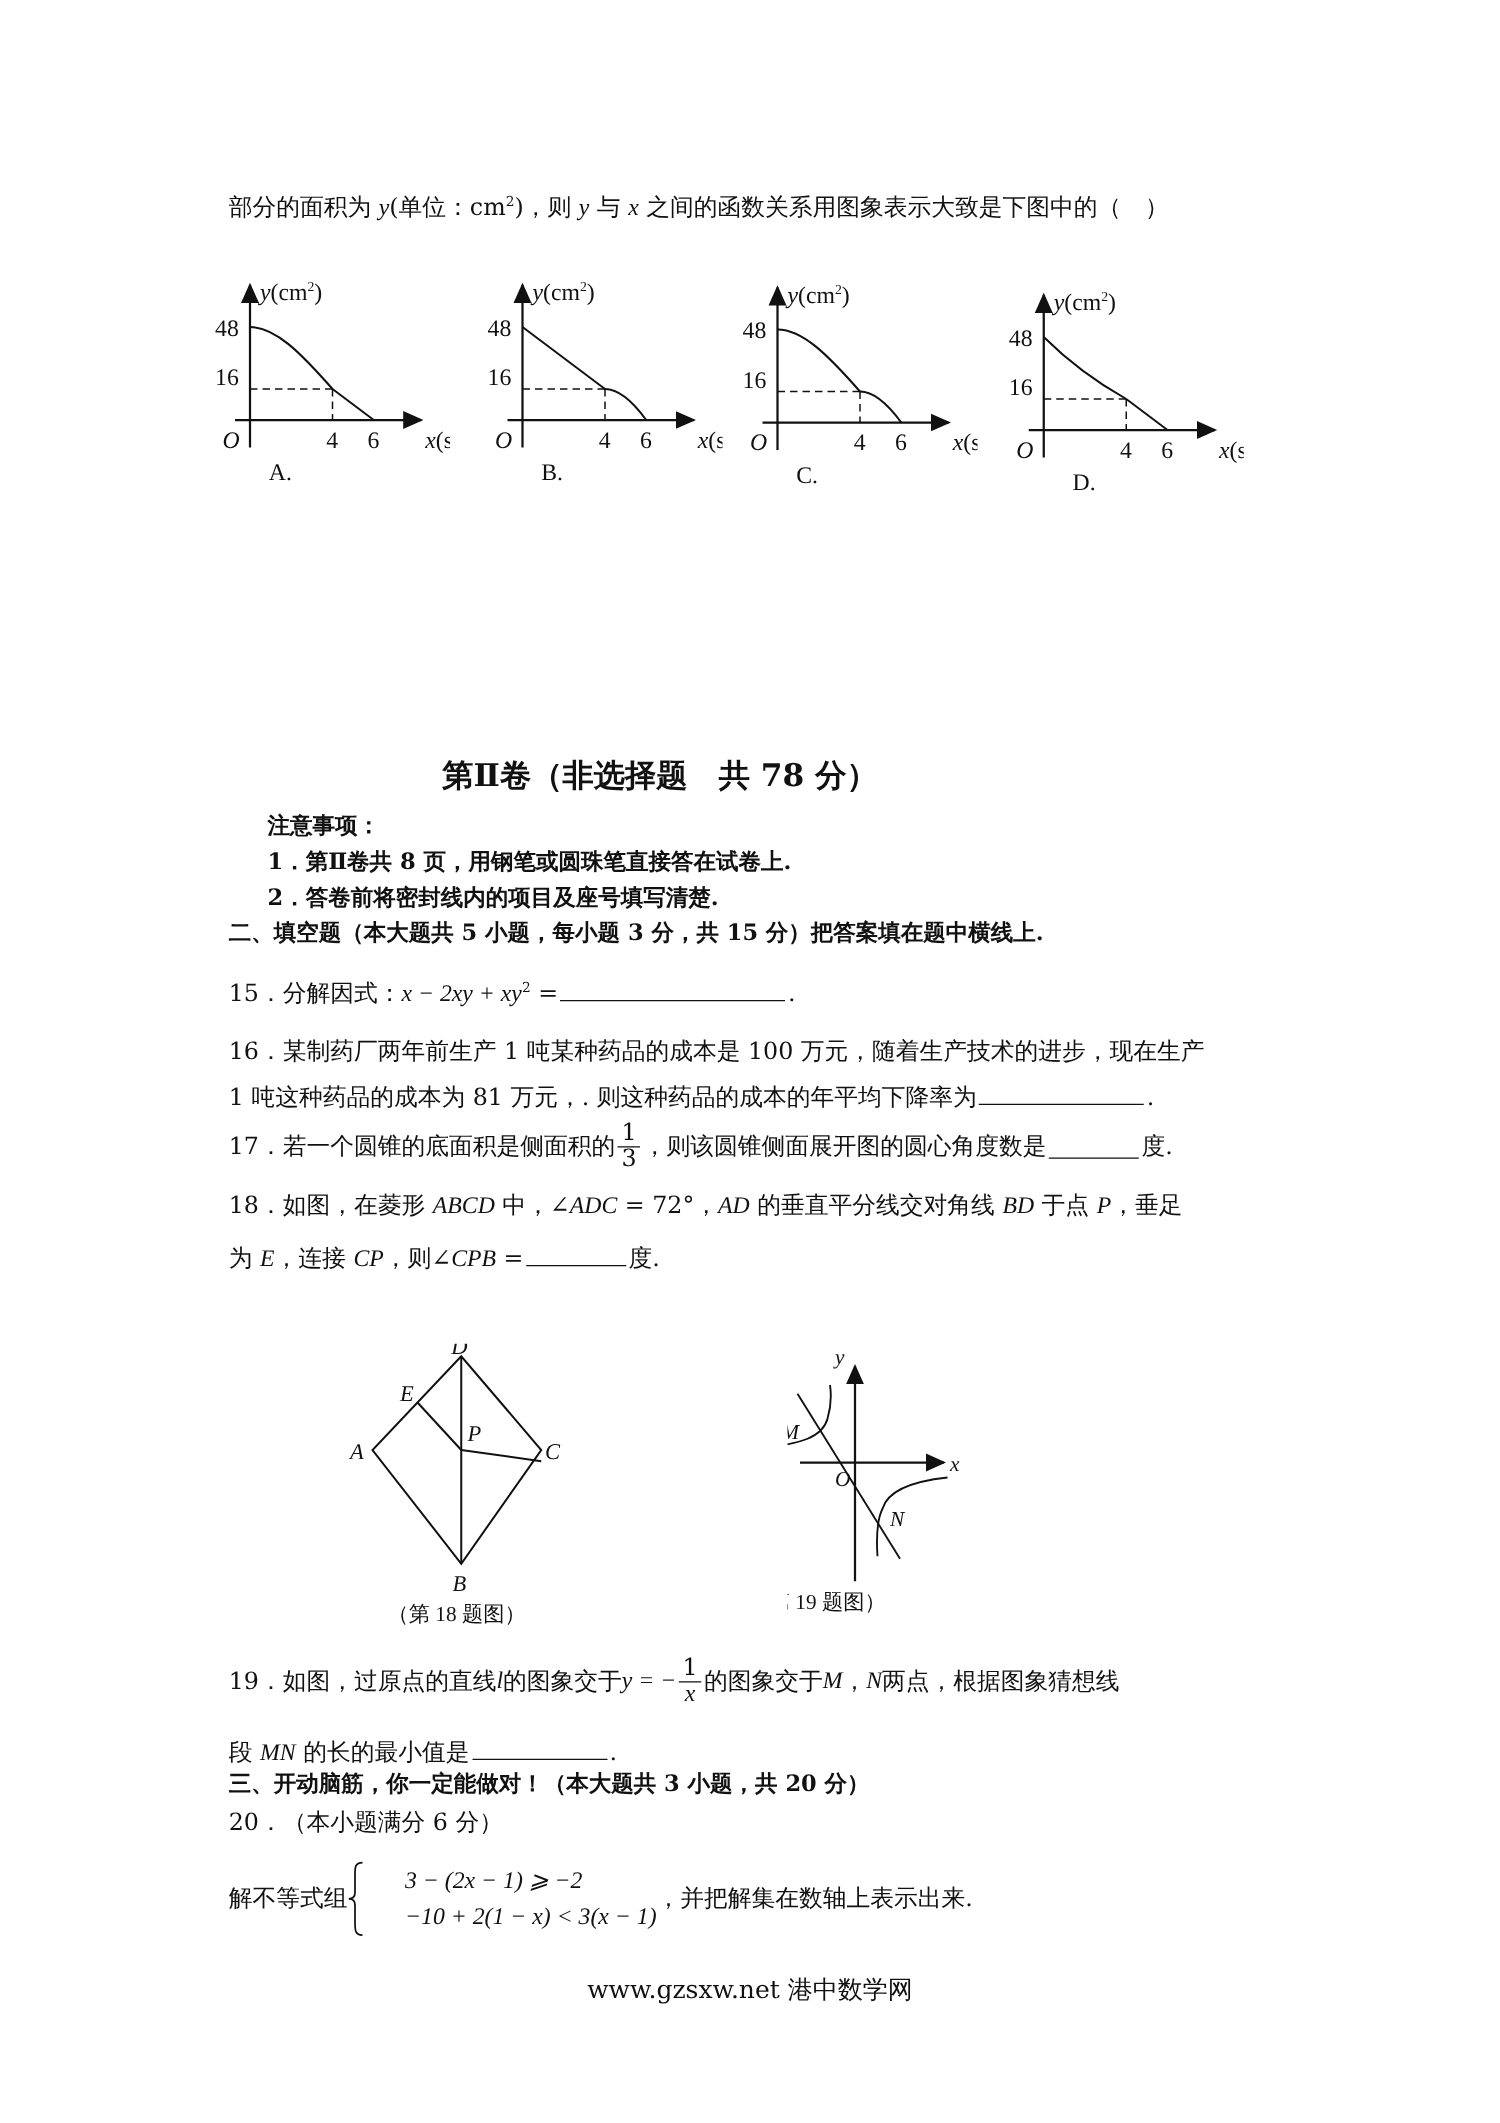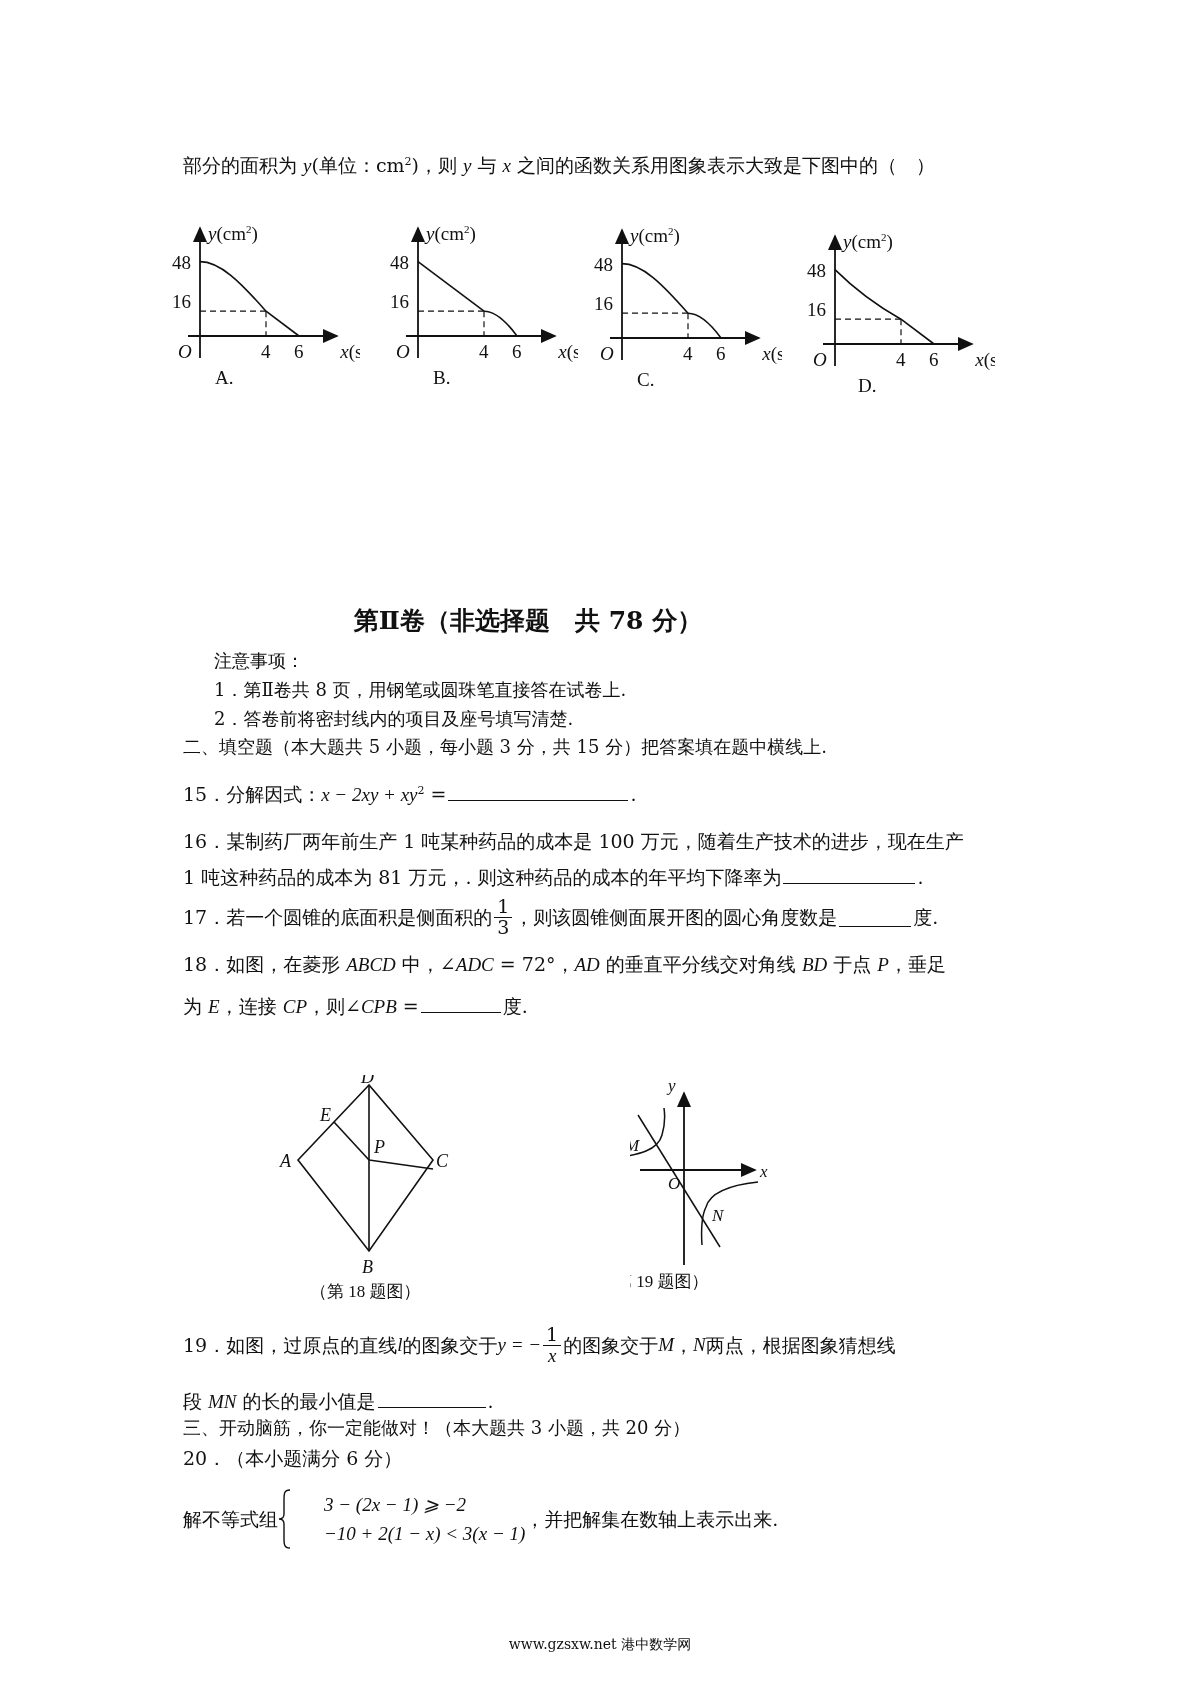--- a/index.html
+++ b/index.html
@@ -1,31 +1,31 @@
 <!DOCTYPE html>
 <html><head>
 <meta charset="utf-8">
 <style>
   html, body { margin: 0; padding: 0; background: #ffffff; }
   body { width: 1200px; height: 1698px; position: relative; overflow: hidden;
          font-family: "DejaVu Serif", "Liberation Serif", serif; color: #111; }
   .abs { position: absolute; }
   .line { position: absolute; left: 183px; font-size: 19px; white-space: nowrap; line-height: 1; }
   .it { font-style: italic; font-family: "Liberation Serif", serif; }
-  .bold { font-weight: normal; }
+  .bold { font-weight: bold; }
   .blank { display: inline-block; border-bottom: 1.2px solid #111; height: 18px; vertical-align: baseline; margin: 0 2px; }
   .frac { display: inline-block; vertical-align: middle; text-align: center; margin: 0 2px; line-height: 1.05; }
   .frac .num { display: block; border-bottom: 1.2px solid #111; padding: 0 3px; }
   .frac .den { display: block; padding: 0 3px; }
   .title { position: absolute; top: 604px; left: 0; width: 1056px; text-align: center; font-size: 25px; font-weight: bold; }
   .small-graph text { font-family: "Liberation Serif", serif; font-size: 19px; fill: #111; }
   svg text { font-family: "Liberation Serif", serif; fill: #111; }
   .brace { display: inline-block; vertical-align: middle; }
   .sys { display: inline-block; vertical-align: middle; line-height: 1.55; margin-left: 32px; }
-  .footer { position: absolute; top: 1636px; left: 0; width: 1200px; text-align: center; font-size: 14px; }
+  .footer { position: absolute; top: 1578px; left: 0; width: 1200px; text-align: center; font-size: 20px; }
 </style>
 </head>
 <body>
 
 <div class="line" style="top:156px;">
   <span>部分的面积为 </span><span class="it">y</span><span>(单位：cm</span><sup style="font-size:11px">2</sup><span>)，则 </span><span class="it">y</span><span> 与 </span><span class="it">x</span><span> 之间的函数关系用图象表示大致是下图中的（　）</span>
 </div>
 
 <div id="graphs">
     <svg width="190" height="180" class="abs small-graph" style="left: 170px; top: 218px; position: absolute;">

